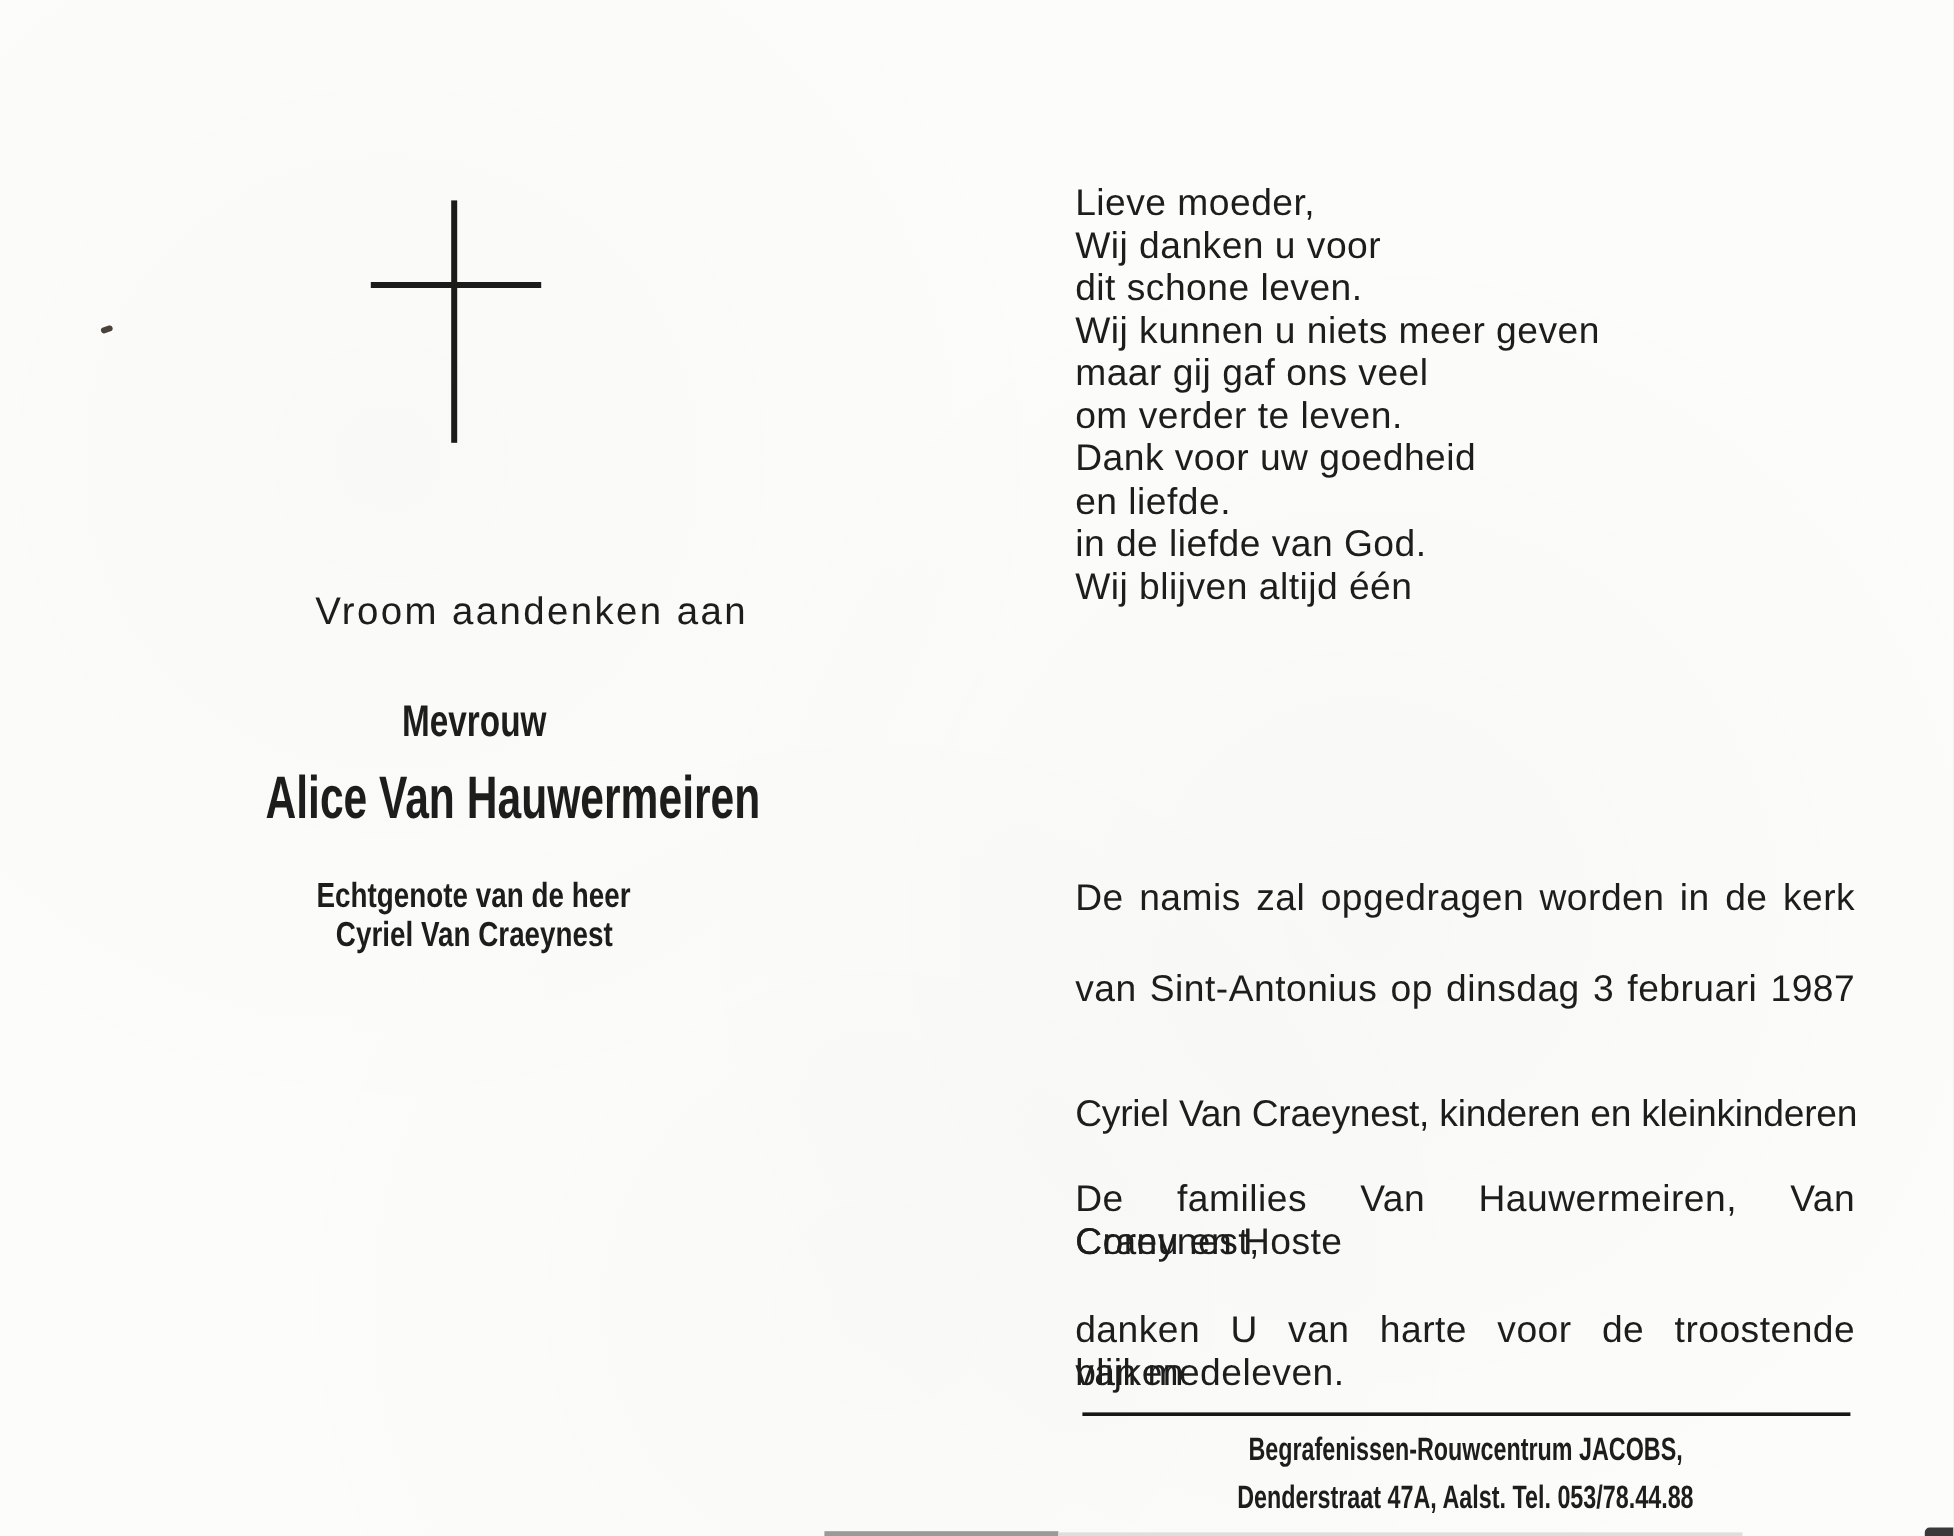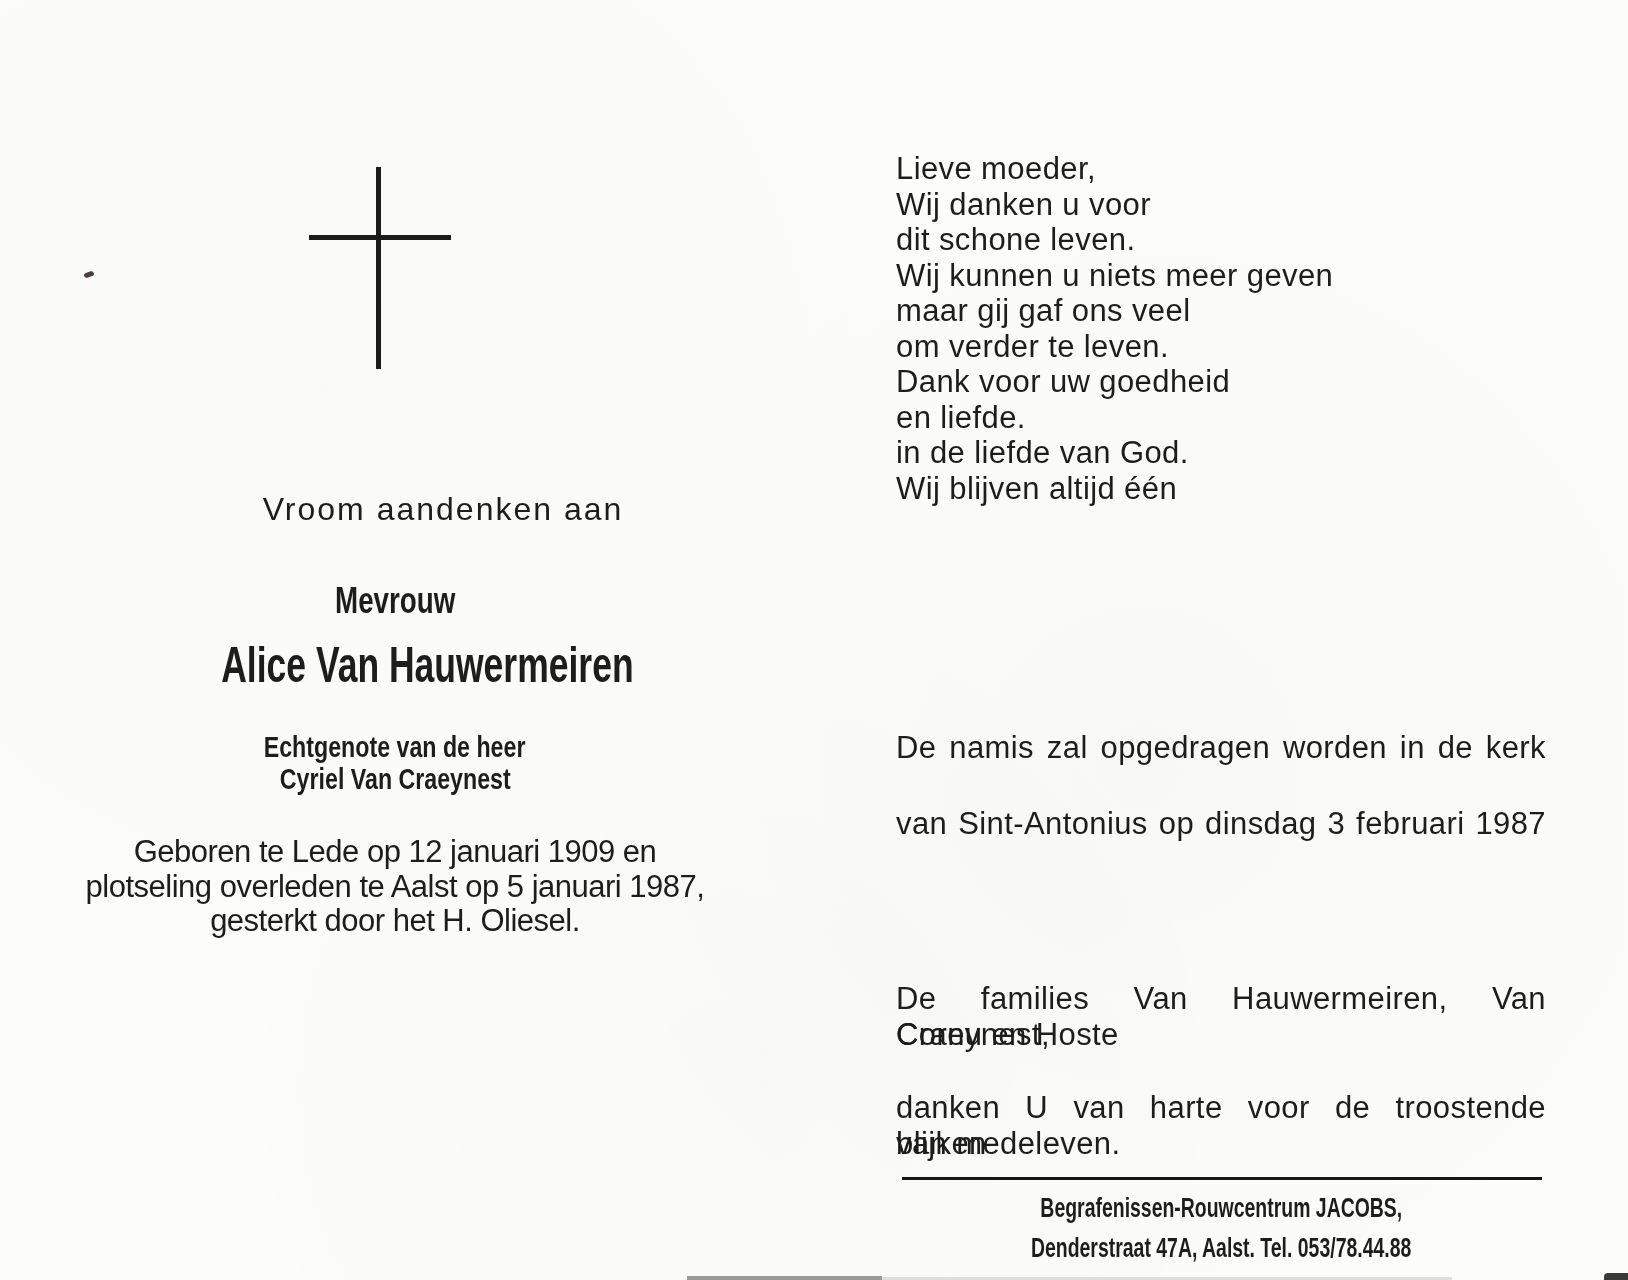--- a/index.html
+++ b/index.html
@@ -61,44 +61,40 @@
     <b>Alice Van Hauwermeiren</b>
   </div>
 
   <div class="abs leftcol cond sx80" style="top:732px;line-height:30px;font-size:29px;">
     <b>Echtgenote van de heer</b>
   </div>
   <div class="abs leftcol cond sx80" style="top:764px;line-height:30px;font-size:29px;">
     <b>Cyriel Van Craeynest</b>
   </div>
 
-  <div class="abs leftcol geb body-txt" style="top:835px;letter-spacing:-0.5px;">
-    <div class="nowrap">Geboren te Lede op 12 januari 1909 en</div>
-    <div class="nowrap">plotseling overleden te Aalst op 5 januari 1987,</div>
-    <div class="nowrap">gesterkt door het H. Oliesel.</div>
-  </div>
 
   <div class="abs rightcol poem body-txt" style="top:151px;">
     <div class="nowrap">Lieve moeder,</div>
     <div class="nowrap">Wij danken u voor</div>
     <div class="nowrap">dit schone leven.</div>
     <div class="nowrap">Wij kunnen u niets meer geven</div>
     <div class="nowrap">maar gij gaf ons veel</div>
     <div class="nowrap">om verder te leven.</div>
     <div class="nowrap">Dank voor uw goedheid</div>
     <div class="nowrap">en liefde.</div>
     <div class="nowrap">in de liefde van God.</div>
     <div class="nowrap">Wij blijven altijd één</div>
   </div>
 
   <div class="abs rightcol body-txt" style="top:690px;">
     <div class="massline just">De namis zal opgedragen worden in de kerk</div>
     <div class="massline just">van Sint-Antonius op dinsdag 3 februari 1987</div>
   </div>
 
+  <div class="abs rightcol body-txt massline nowrap" style="top:870px;letter-spacing:-0.2px;">Cyriel Van Craeynest, kinderen en kleinkinderen</div>
   <div class="abs rightcol body-txt massline just" style="top:941px;">De families Van Hauwermeiren, Van Craeynest,</div>
   <div class="abs rightcol body-txt massline nowrap" style="top:977px;">Cornu en Hoste</div>
   <div class="abs rightcol body-txt massline just" style="top:1050px;">danken U van harte voor de troostende blijken</div>
   <div class="abs rightcol body-txt massline nowrap" style="top:1086px;">van medeleven.</div>
 
   <div class="abs rule" style="left:902px;top:1177px;width:640px;"></div>
 
   <div class="abs rightcol center cond sx72" style="top:1193px;line-height:30px;font-size:27px;">
     <b>Begrafenissen-Rouwcentrum JACOBS,</b>
   </div>

